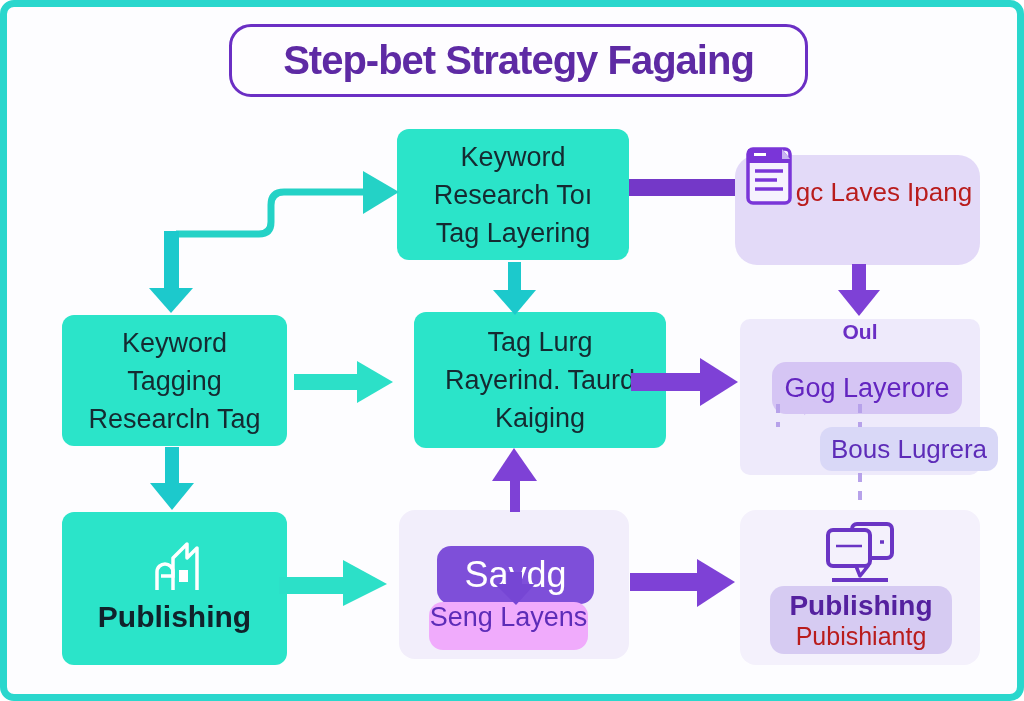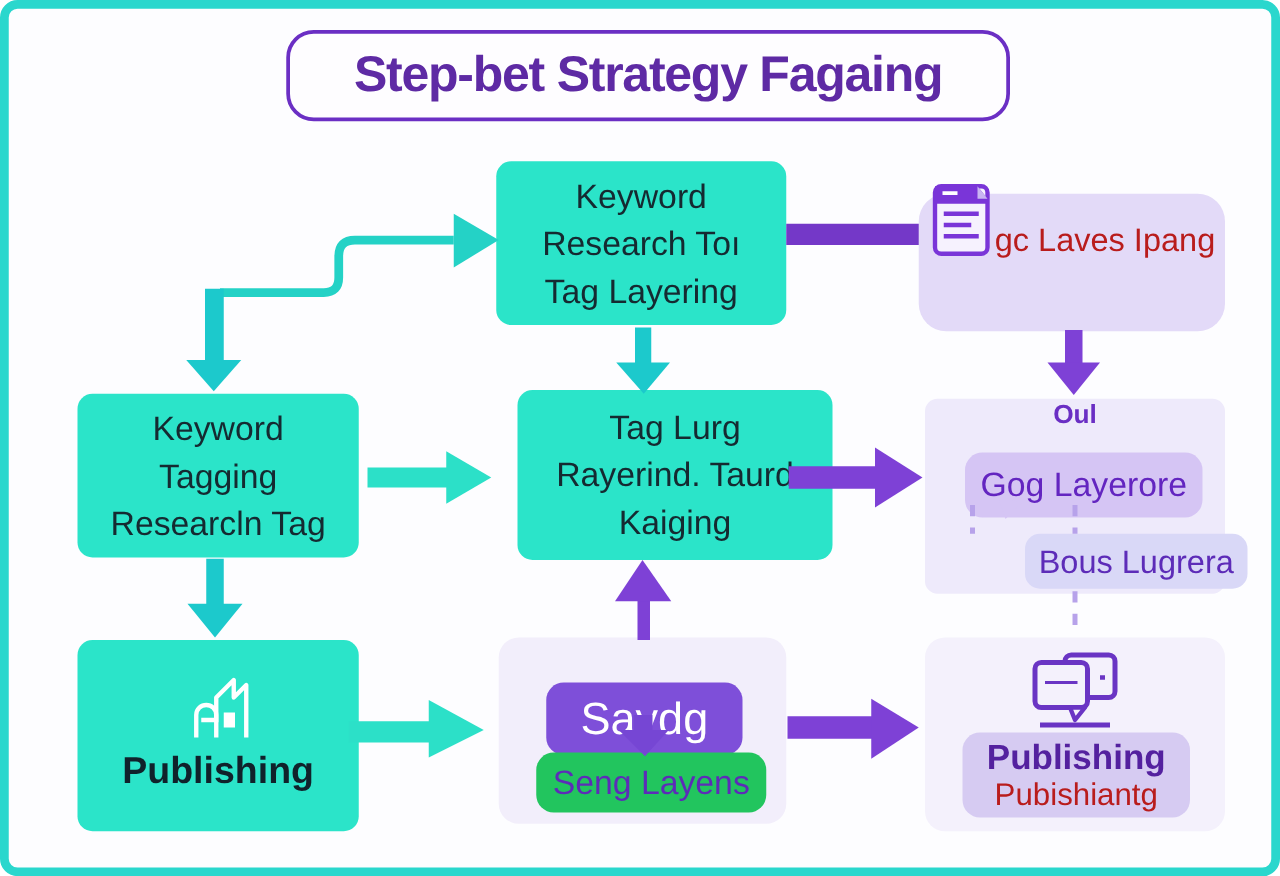--- a/index.html
+++ b/index.html
@@ -32,22 +32,22 @@
   .bubble-tail{position:absolute;left:55px;top:80px;width:0;height:0;
                border-left:12px solid transparent;border-right:8px solid transparent;
                border-top:16px solid #d5c5f4;transform:rotate(18deg);}
   .mr-lower{position:absolute;left:44px;top:108px;width:178px;height:44px;background:#d9d8f7;
             border-radius:12px;display:flex;align-items:center;justify-content:center;
             font-size:26px;color:#5d2cb8;margin-left:36px;}
   .panel-bottom-center{left:392px;top:503px;width:230px;height:149px;background:#f2eefb;border-radius:16px;}
   .saydg-box{position:absolute;left:38px;top:4px;width:157px;height:58px;background:#7e4fd9;
              border-radius:14px;display:flex;align-items:center;justify-content:center;
              font-size:36px;color:#ffffff;margin-top:32px;}
-  .seng-box{position:absolute;left:30px;top:92px;width:184px;height:48px;background:#22c55e;
-            border-radius:14px;display:flex;align-items:center;justify-content:center;
+  .seng-box{position:absolute;left:30px;top:92px;width:159px;height:48px;background:#f0abfc;
+            border-radius:14px;display:flex;justify-content:center;
             font-size:27px;color:#5d2cb8;}
   .panel-bottom-right{left:733px;top:503px;width:240px;height:155px;background:#f4f1fc;border-radius:16px;}
   .pub-box{position:absolute;left:30px;top:76px;width:182px;height:68px;background:#d6cbf2;
            border-radius:14px;display:flex;flex-direction:column;align-items:center;justify-content:center;}
   .pub-bold{font-size:28px;font-weight:700;color:#54219f;line-height:32px;}
   .pub-sub{font-size:25px;color:#b91c1c;line-height:28px;}
   .icon-wrap{pointer-events:none;}
   svg{display:block;}
   #arrow-layer{left:0;top:0;}
 </style>

